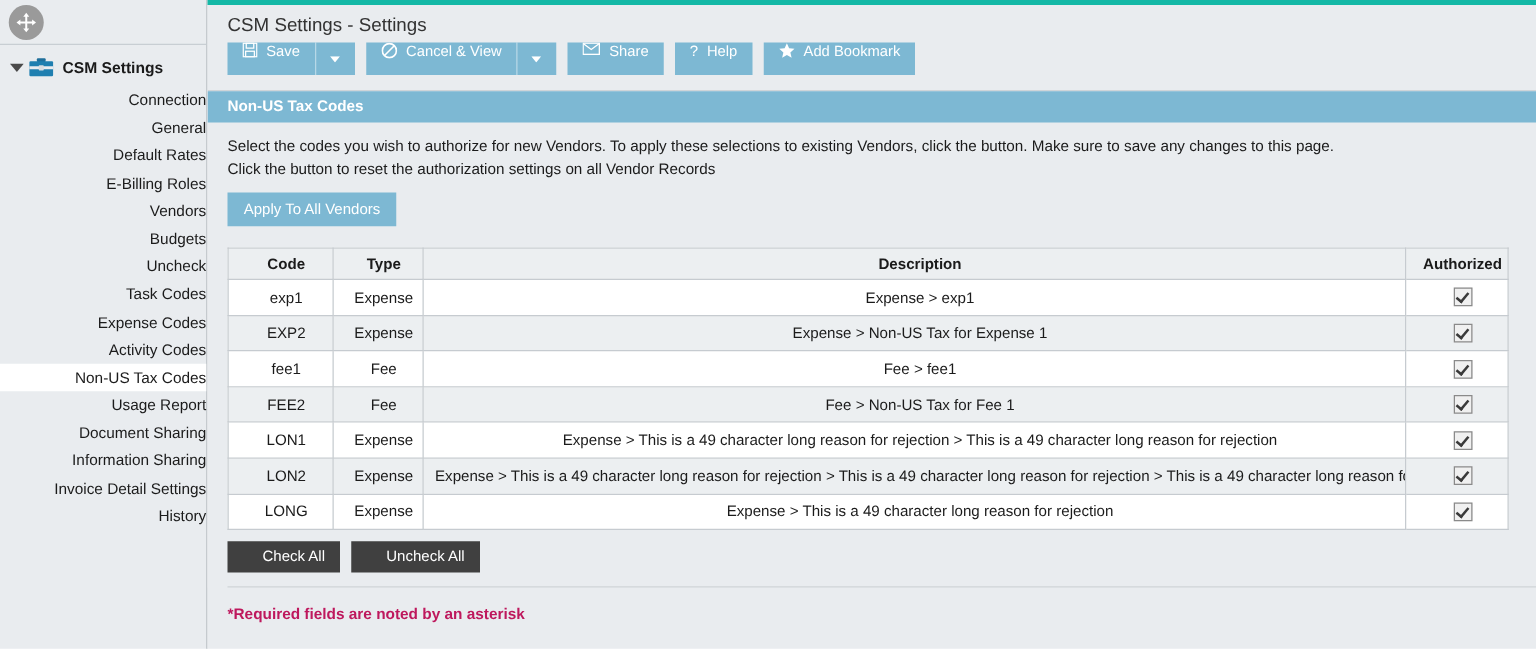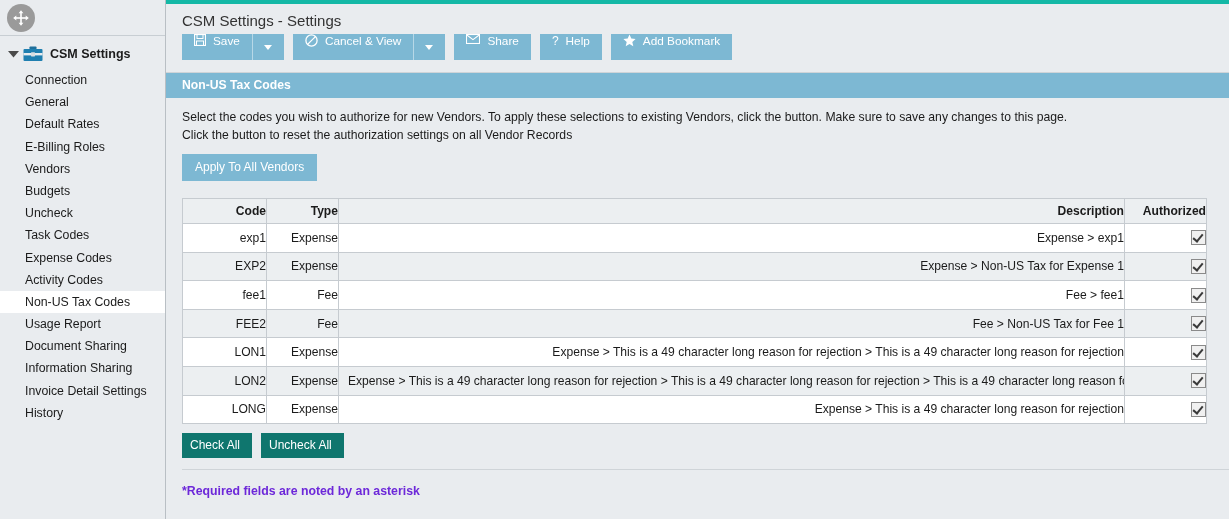--- a/index.html
+++ b/index.html
@@ -85,20 +85,21 @@
     margin-top: 3px;
   }
   .nav-item {
     height: 22.2px;
     line-height: 22.2px;
     padding-left: 25px;
     font-size: 12.3px;
     color: #1b1b1b;
     white-space: nowrap;
     box-sizing: border-box;
+    text-align: right;
   }
   .nav-item.selected {
     background: #ffffff;
   }
 
   
   .main {
     flex: 1 1 auto;
     height: 519px;
     background: #e9ecef;
@@ -190,21 +191,21 @@
   table.codes {
     border-collapse: collapse;
     width: 1024px;
     background: #ffffff;
     table-layout: fixed;
   }
   table.codes th, table.codes td {
     border: 1px solid #c6cbd0;
     font-size: 12.1px;
     color: #1b1b1b;
-    text-align: right;
+    text-align: center;
     padding: 0 0 0 9px;
     height: 28.6px;
     box-sizing: border-box;
     overflow: hidden;
     white-space: nowrap;
   }
   table.codes th {
     background: #eceff1;
     font-weight: bold;
     height: 25px;
@@ -240,38 +241,38 @@
     border-width: 0 2px 2px 0;
     transform: rotate(40deg);
   }
 
   .bottom-btns {
     margin-top: 9px;
     display: flex;
     gap: 9px;
   }
   .sbtn {
-    background: #0f766e;
+    background: #404040;
     color: #ffffff;
     font-size: 12px;
-    padding: 5px 12px 6px 8px;
+    padding: 5px 12px 6px 28px;
     cursor: pointer;
     user-select: none;
   }
   .divider {
     margin-top: 11px;
     border-top: 1px solid #cfd4d8;
     width: 1063px;
   }
   .required-note {
     margin-top: 14px;
     padding-left: 16px;
     font-size: 12.3px;
     font-weight: bold;
-    color: #6d28d9;
+    color: #be185d;
   }
 </style>
 </head>
 <body>
 
 <div class="app">
 
   <div class="sidebar">
 
     <div class="sidebar-top">

